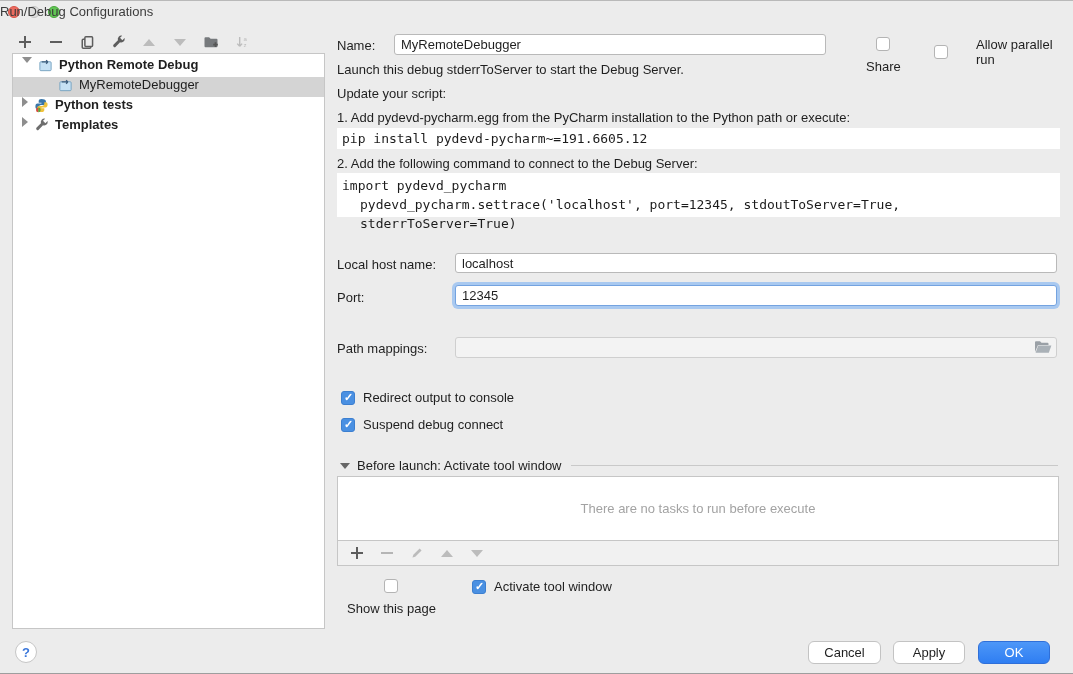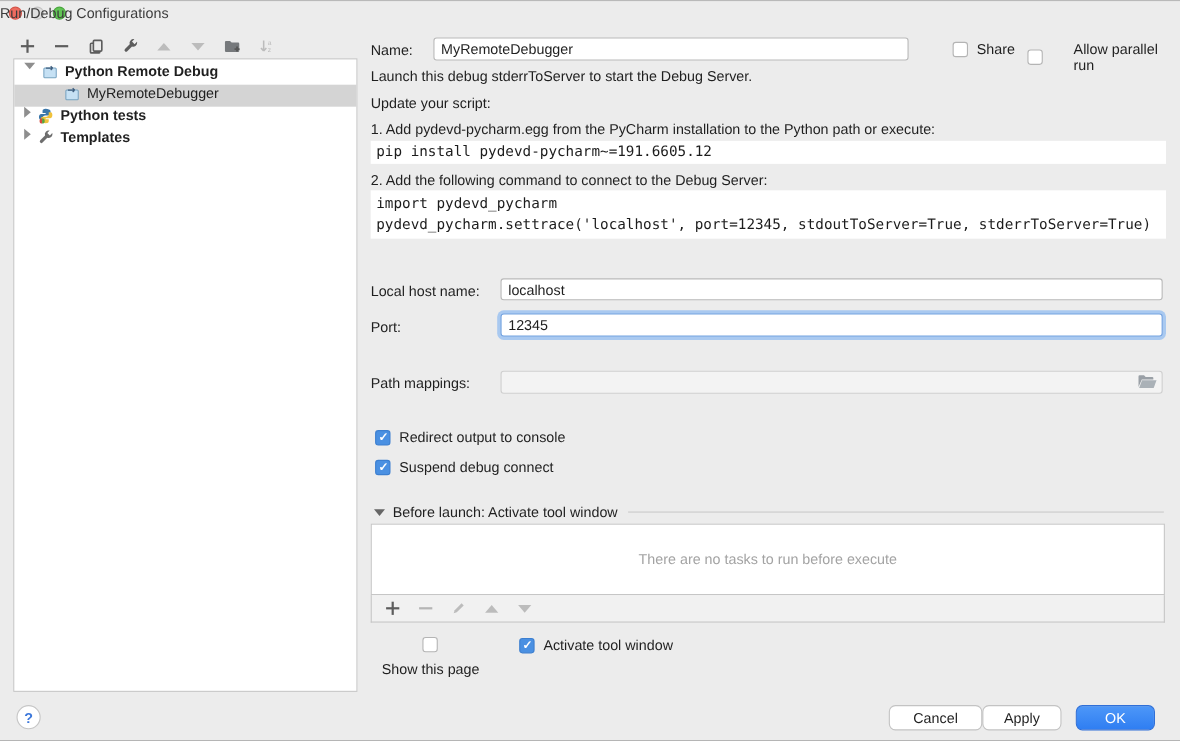--- a/index.html
+++ b/index.html
@@ -161,40 +161,40 @@
         <svg width="15" height="15" viewBox="0 0 16 16">
             <path d="M14.6 4.2a3.8 3.8 0 0 1-5 3.6L5 12.4a1.55 1.55 0 1 1-2.2-2.2L7.4 5.6a3.8 3.8 0 0 1 4.5-4.9L9.6 3l2.5 2.5 2.3-2.3c.1.3.2.6.2 1z" fill="#6e6e6e"></path>
           </svg>
       </span>
       <span class="tlabel bold">Templates</span>
     </div>
   </div>
 
   <span class="abs lbl" style="left:337px; top:37px;">Name:</span>
   <input class="abs field" style="left: 394px; top: 33px; width: 432px; height: 21px;" value="MyRemoteDebugger">
-  <div class="abs cbrow" style="left:866px; top:36px;">
+  <div class="abs cbrow" style="left:866px; top:36px;flex-direction:column;">
     <span class="cb"></span>
     <span>Share</span>
   </div>
   <div class="abs cbrow" style="left:934px; top:36px;gap:28px;">
     <span class="cb"></span>
     <span>Allow parallel run</span>
   </div>
 
   <div class="abs lbl" style="left:337px; top:61px;">Launch this debug stderrToServer to start the Debug Server.</div>
   <div class="abs lbl" style="left:337px; top:85px;">Update your script:</div>
   <div class="abs lbl" style="left:337px; top:109px;">1. Add pydevd-pycharm.egg from the PyCharm installation to the Python path or execute:</div>
 
   <div class="abs codebar mono" style="left:337px; top:127px; width:723px; height:21px; line-height:21px; padding-left:5px;">pip install pydevd-pycharm~=191.6605.12</div>
 
   <div class="abs lbl" style="left:337px; top:155px;">2. Add the following command to connect to the Debug Server:</div>
 
   <div class="abs codebar" style="left:337px; top:172px; width:723px; height:44px; padding:3px 0 0 5px;">
     <div class="mono" style="line-height:19px;">import pydevd_pycharm</div>
-    <div class="mono" style="line-height:19px;">pydevd_pycharm.settrace('localhost', port=12345, stdoutToServer=True, stderrToServer=True)</div>
+    <div class="mono" style="line-height:19px;margin-left:18px;">pydevd_pycharm.settrace('localhost', port=12345, stdoutToServer=True, stderrToServer=True)</div>
   </div>
 
   <span class="abs lbl" style="left:337px; top:256px;">Local host name:</span>
   <input class="abs field" style="left: 455px; top: 252px; width: 602px; height: 20px;" value="localhost">
 
   <span class="abs lbl" style="left:337px; top:289px;">Port:</span>
   <input class="abs field focused" style="left: 455px; top: 284px; width: 602px; height: 21px;" value="12345">
 
   <span class="abs lbl" style="left:337px; top:340px;">Path mappings:</span>
   <div class="abs field" style="left:455px; top:336px; width:602px; height:21px; background:#f3f3f3; border-color:#cfcfcf;"></div>
@@ -246,17 +246,17 @@
     <span>Show this page</span>
   </div>
   <div class="abs cbrow" style="left:472px; top:578px;">
     <span class="cb checked"></span>
     <span>Activate tool window</span>
   </div>
 
   <div class="help-btn">
     <span>?</span>
   </div>
-  <button class="btn" style="left:808px; width:85px;">Cancel</button>
+  <button class="btn" style="left:808px; width:73px;">Cancel</button>
   <button class="btn" style="left:893px; width:72px;">Apply</button>
   <button class="btn primary" style="left:978px; width:72px;">OK</button>
 
 </div>
 
 </body></html>

